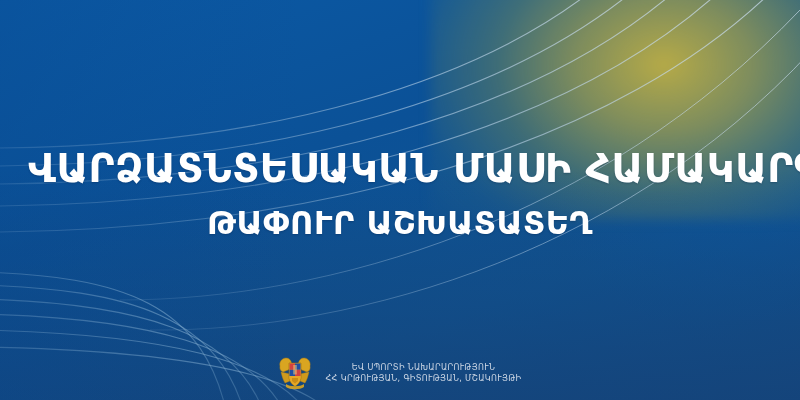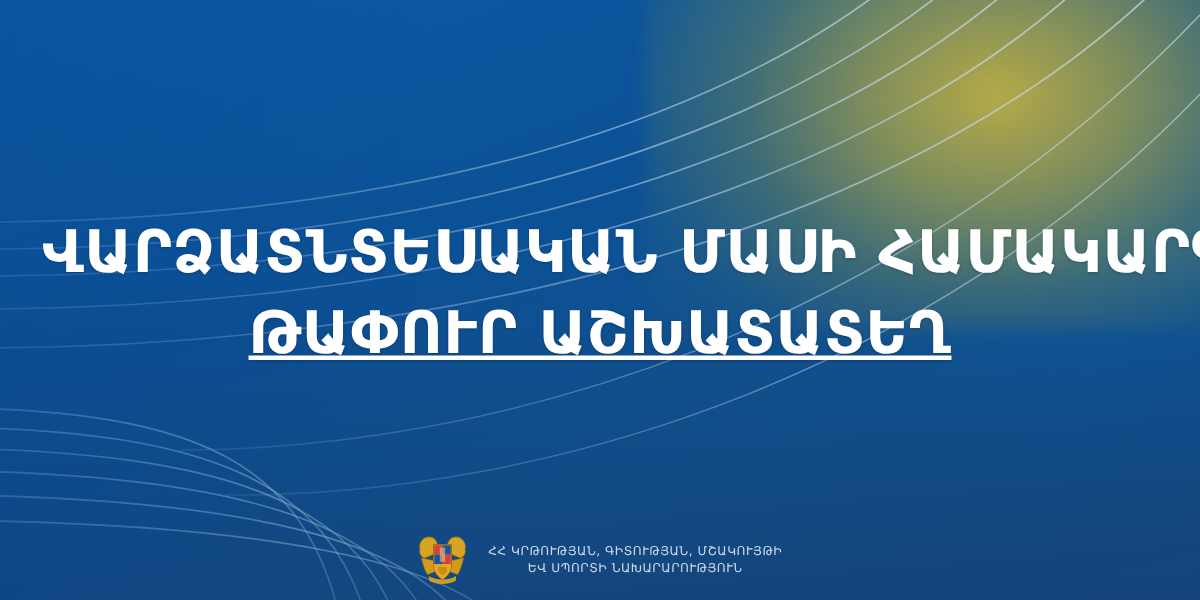--- a/index.html
+++ b/index.html
@@ -80,21 +80,21 @@
   .title-line {
     color: #ffffff;
     font-family: "DejaVu Sans", sans-serif;
     font-weight: 700;
     font-size: 39px;
     line-height: 54px;
     letter-spacing: 0.5px;
     white-space: nowrap;
     text-shadow: 0 1px 2px rgba(0,30,70,0.30);
   }
-  .title-line.line2 { font-size: 39px; text-decoration: underline; }
+  .title-line.line2 { font-size: 32px; }
   
   .footer {
     position: absolute;
     left: 0;
     right: 0;
     bottom: 8px;
     display: flex;
     align-items: center;
     justify-content: center;
     gap: 13px;
@@ -186,18 +186,18 @@
         <rect x="11.5" y="15.8" width="5.5" height="6.3" fill="#1f4fa3"></rect>
         <rect x="17" y="15.8" width="5.5" height="6.3" fill="#d24141"></rect>
         <path d="M11.5 22.1 L22.5 22.1 L22.5 23.3 C22.5 27.2 19.4 29.8 17 31.3 C14.6 29.8 11.5 27.2 11.5 23.3 Z" fill="#e8a727"></path>
         <path d="M15.2 11.0 L18.8 11.0 L18.8 20.5 L15.2 20.5 Z" fill="#f2d27a" opacity="0.55"></path>
         <path d="M14 24 L20 24 L20 27 L17 29.5 L14 27 Z" fill="#c98d16"></path>
 
         <path d="M8 30 C12 33 22 33 26 30 L26 33 C22 36 12 36 8 33 Z" fill="#d9a521" opacity="0.9"></path>
       </svg>
     </div>
     <div class="ministry-text">
+      <div>ԵՎ ՍՊՈՐՏԻ ՆԱԽԱՐԱՐՈՒԹՅՈՒՆ</div>
       <div>ՀՀ ԿՐԹՈՒԹՅԱՆ, ԳԻՏՈՒԹՅԱՆ, ՄՇԱԿՈՒՅԹԻ</div>
-      <div>ԵՎ ՍՊՈՐՏԻ ՆԱԽԱՐԱՐՈՒԹՅՈՒՆ</div>
     </div>
   </div>
 
 </div>
 
 </body></html>

